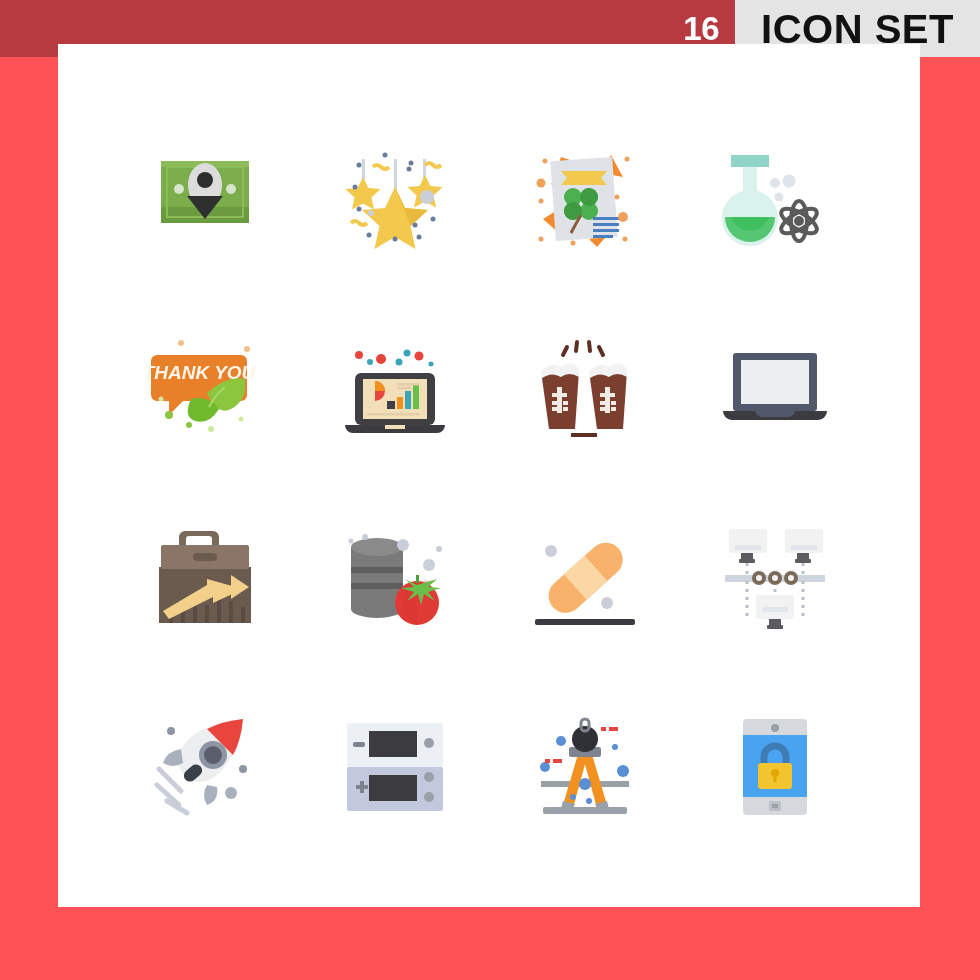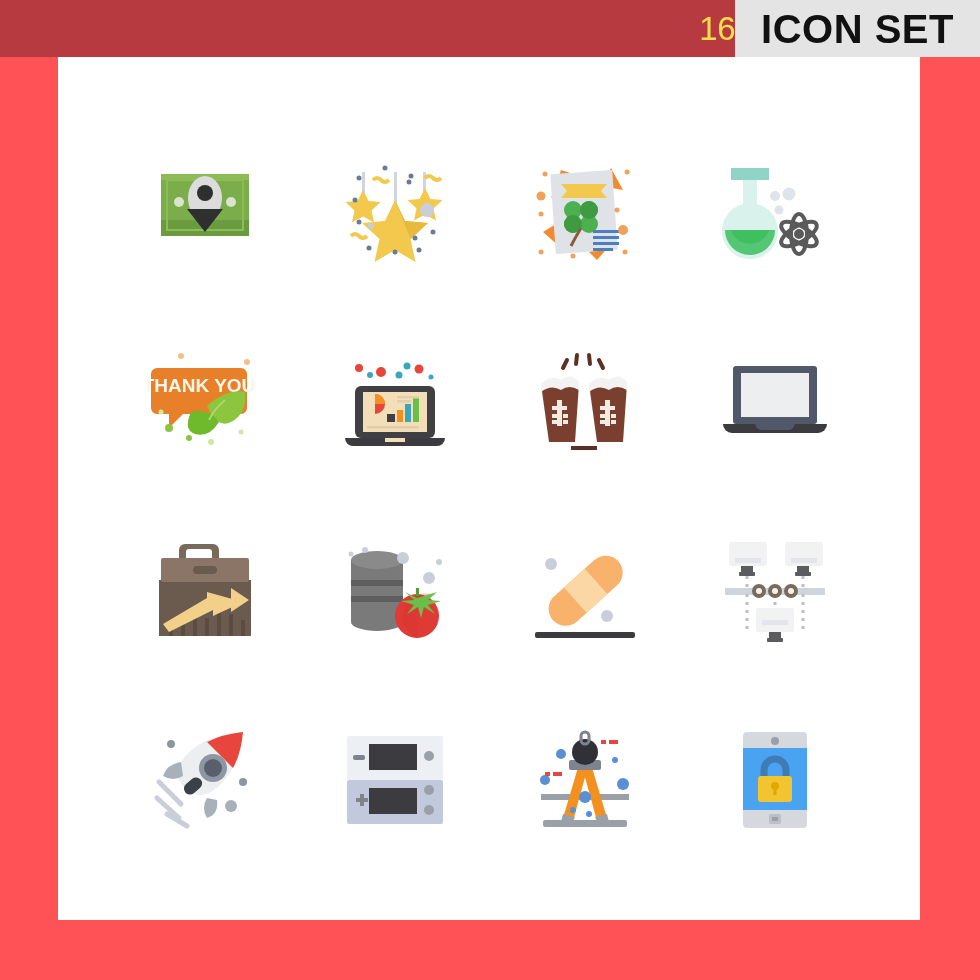--- a/index.html
+++ b/index.html
@@ -25,47 +25,49 @@
     align-items: stretch;
   }
   #header-red {
     flex: 1 1 auto;
     background: #b63a3f;
     display: flex;
     align-items: center;
     justify-content: flex-end;
   }
   #header-count {
-    color: #fde047;
+    color: #ffffff;
     font-size: 33px;
-    font-weight: normal;
+    font-weight: bold;
     letter-spacing: -0.5px;
+    padding-right: 16px;
     line-height: 1;
   }
   #header-gray {
     flex: 0 0 245px;
     background: #e4e4e4;
     display: flex;
     align-items: center;
     justify-content: center;
   }
   #header-title {
     color: #111111;
     font-size: 40px;
     font-weight: bold;
     letter-spacing: 0.5px;
     line-height: 1;
   }
 
   
   #panel {
     position: absolute;
-    left: 58px; top: 57px;
+    left: 58px; top: 44px;
     width: 862px; height: 863px;
     background: #ffffff;
+    font-style: italic;
   }
   #icon-grid {
     position: absolute;
     left: 52px; top: 58px;
     width: 760px; height: 760px;
     display: grid;
     grid-template-columns: repeat(4, 1fr);
     grid-template-rows: repeat(4, 1fr);
   }
   .cell {

